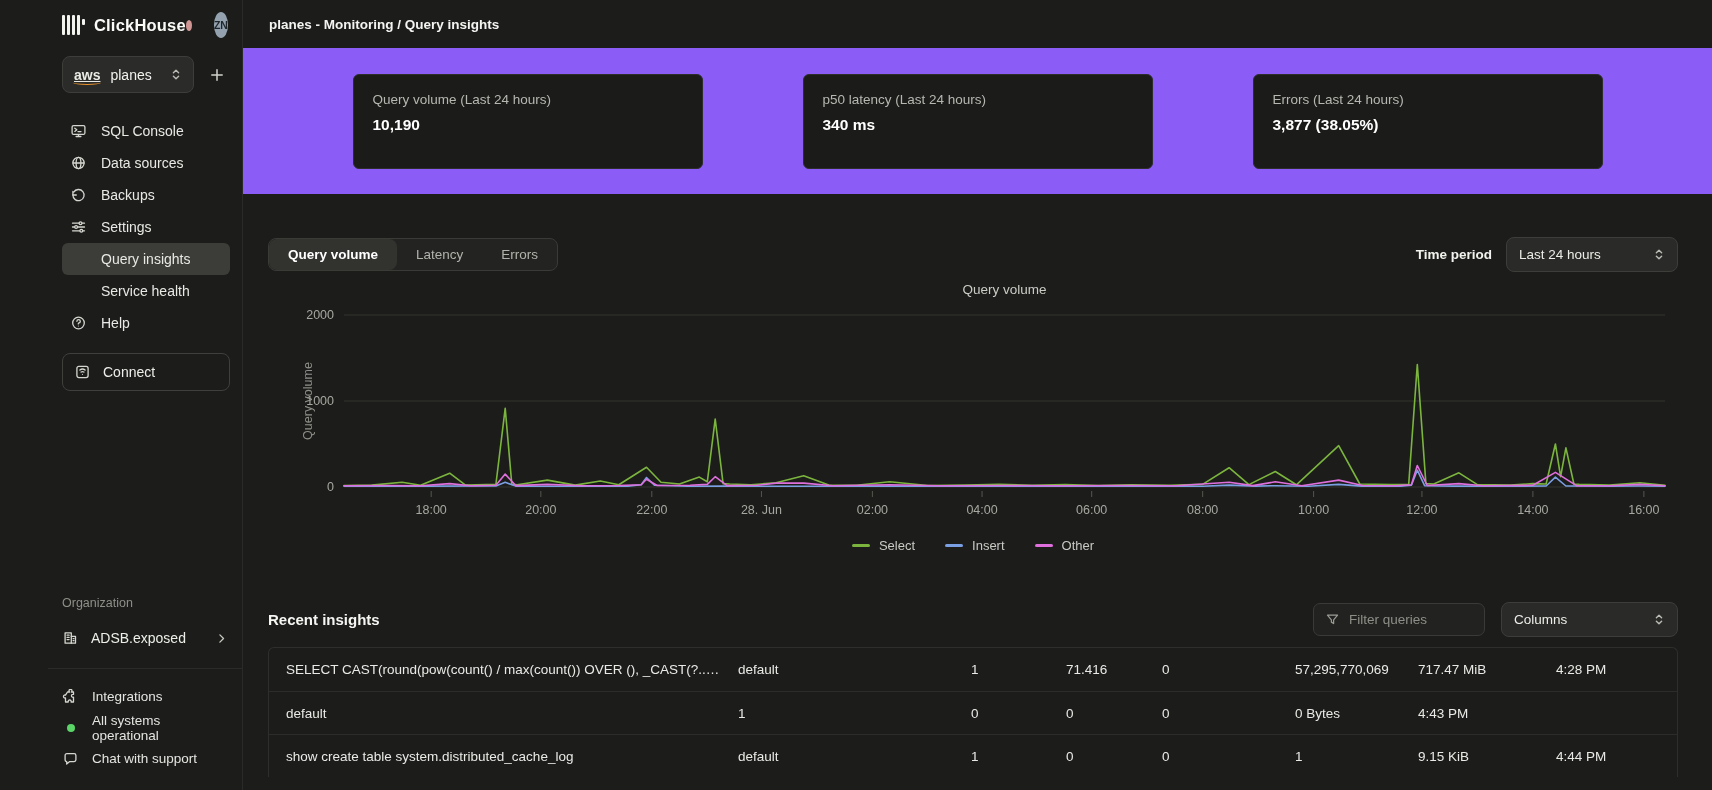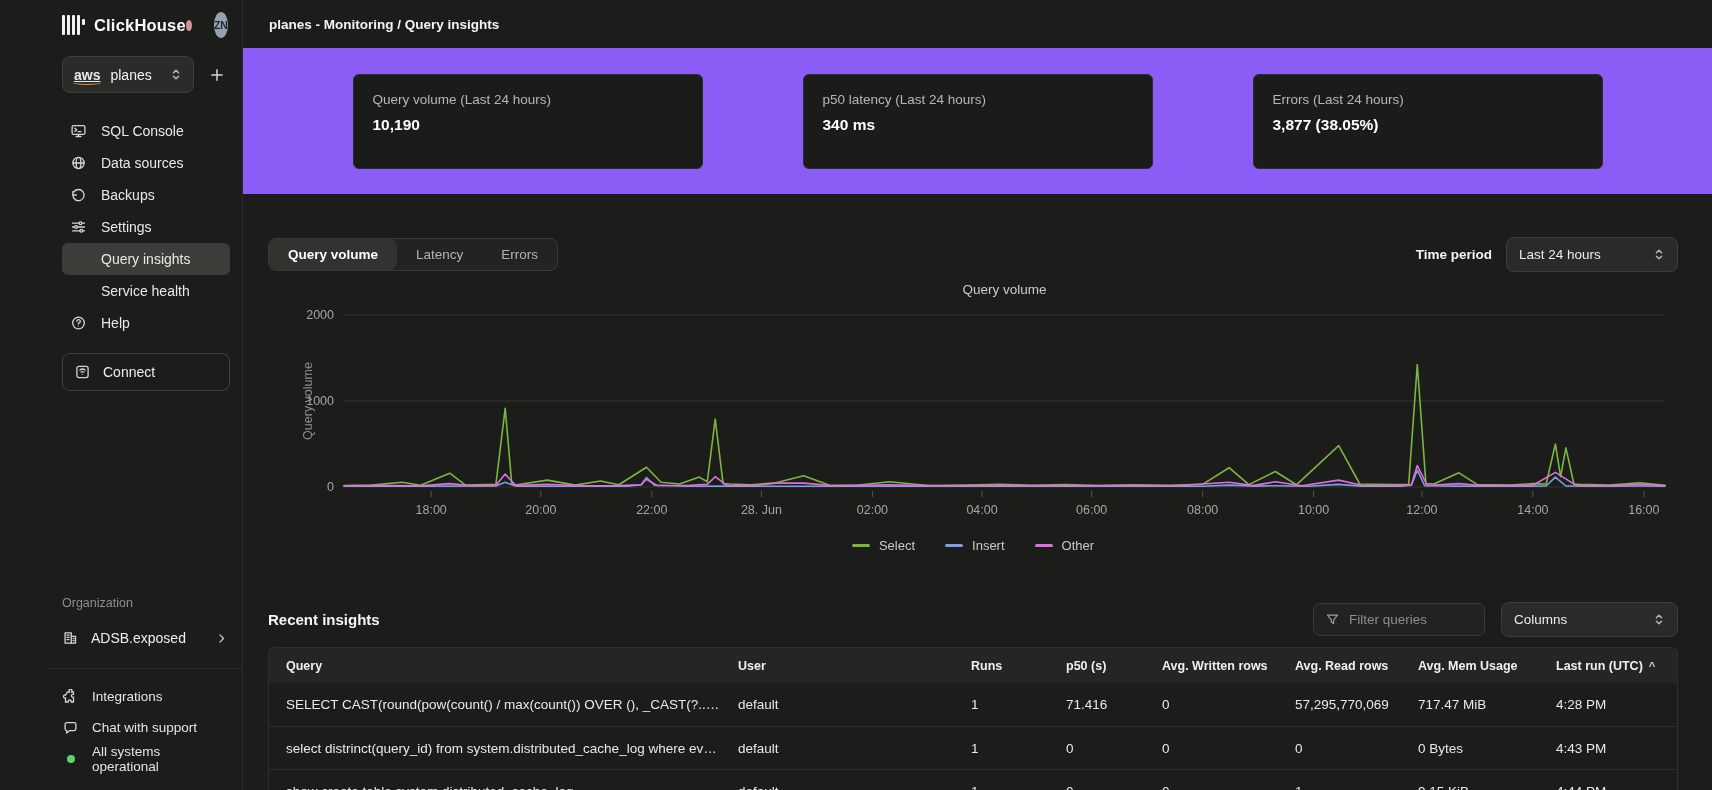--- a/index.html
+++ b/index.html
@@ -234,31 +234,31 @@
         <div class="footer-item">
           <span class="icon">
             <svg width="17" height="16" viewBox="0 0 16 16" fill="none" stroke="#d6d6d1" stroke-width="1.3" stroke-linecap="round" stroke-linejoin="round">
               <path d="M5 3h2.1a1.5 1.5 0 1 1 1.8 0H11v2.4a1.5 1.5 0 1 0 0 2.8V13H8.6a1.5 1.5 0 1 0-2.8 0H3V8.9a1.5 1.5 0 1 1 0-2.8z"></path>
             </svg>
           </span>
           <span>Integrations</span>
         </div>
         <div class="footer-item">
           <span class="icon">
+            <span class="status-dot"></span>
+          </span>
+          <span>All systems operational</span>
+        </div>
+        <div class="footer-item">
+          <span class="icon">
             <svg width="17" height="16" viewBox="0 0 16 16" fill="none" stroke="#d6d6d1" stroke-width="1.3" stroke-linecap="round" stroke-linejoin="round">
               <path d="M2.6 4.4a1.8 1.8 0 0 1 1.8-1.8h7.2a1.8 1.8 0 0 1 1.8 1.8v4.4a1.8 1.8 0 0 1-1.8 1.8H7.2l-3 2.4v-2.4h-.2a1.8 1.8 0 0 1-1.4-1.8z"></path>
             </svg>
           </span>
           <span>Chat with support</span>
-        </div>
-        <div class="footer-item">
-          <span class="icon">
-            <span class="status-dot"></span>
-          </span>
-          <span>All systems operational</span>
         </div>
       </div>
   </aside>
 
   <div class="main">
 
     <div class="topbar">
       <span>planes - Monitoring / Query insights</span>
     </div>
 
@@ -366,43 +366,32 @@
           <span>Columns</span>
           <span class="updown">
               <svg width="12" height="13" viewBox="0 0 12 13" fill="none" stroke="#bcbcb6" stroke-width="1.4" stroke-linecap="round" stroke-linejoin="round">
                 <path d="M3.4 4.8L6 2.2l2.6 2.6M3.4 8.2L6 10.8l2.6-2.6"></path>
               </svg>
             </span>
         </div>
       </div>
 
       <div class="query-table">
-        <div class="t-row t-head" id="table-head">
-            <div>Query</div>
-            <div>User</div>
-            <div>Runs</div>
-            <div>p50 (s)</div>
-            <div>Avg. Written rows</div>
-            <div>Avg. Read rows</div>
-            <div>Avg. Mem Usage</div>
-            <div>Last run (UTC)<span class="sort-caret">^</span></div>
-          </div>
         <div class="t-body" id="table-body">
             <div class="t-row">
               <div class="query-cell">SELECT CAST(round(pow(count() / max(count()) OVER (), _CAST(?..)) * ...</div>
               <div>default</div>
               <div>1</div>
               <div>71.416</div>
               <div>0</div>
               <div>57,295,770,069</div>
               <div>717.47 MiB</div>
               <div>4:28 PM</div>
             </div>
             <div class="t-row">
-              <div class="query-cell">select distrinct(query_id) from system.distributed_cache_log where eve...</div>
               <div>default</div>
               <div>1</div>
               <div>0</div>
               <div>0</div>
               <div>0</div>
               <div>0 Bytes</div>
               <div>4:43 PM</div>
             </div>
             <div class="t-row">
               <div class="query-cell">show create table system.distributed_cache_log</div>

